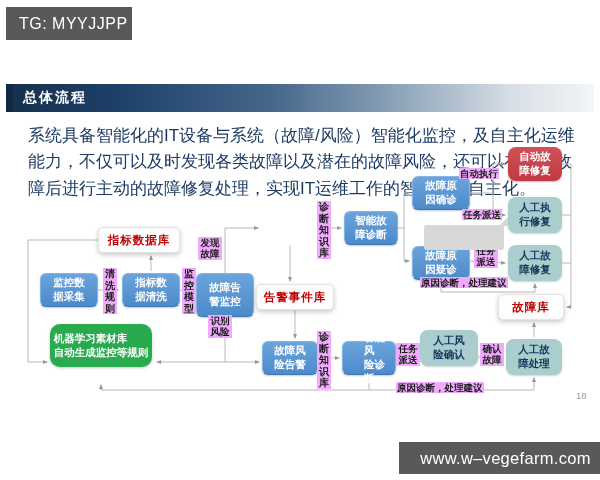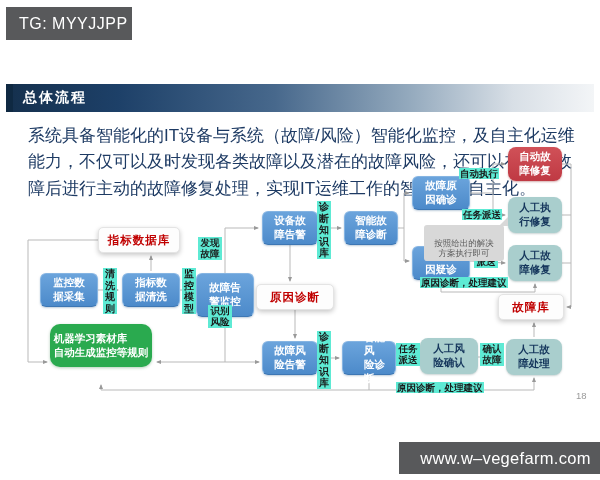--- a/index.html
+++ b/index.html
@@ -23,21 +23,21 @@
         border:1px solid #85b4e2;border-bottom-color:#3d77b4;box-shadow:0 1px 2px rgba(70,110,150,.35);}
   .teal{background:#a9cecd;color:#15365c;border-radius:8px;box-shadow:0 1px 2px rgba(100,130,130,.35);}
   .redbox{background:linear-gradient(180deg,#d05158 0%,#bf3943 100%);color:#fff;border-radius:8px;
           box-shadow:0 1px 2px rgba(150,60,60,.4);}
   .greenbox{background:#2aaa4f;color:#fff;border-radius:10px;font-size:10.5px;padding:0 2px;
             box-shadow:0 1px 3px rgba(40,120,60,.35);}
   .db{background:#fdfdfd;color:#c00000;border:1px solid #e4e4e4;border-radius:5px;font-size:11.5px;
       box-shadow:0 2px 5px rgba(0,0,0,.22);letter-spacing:1px;}
   
   .lbl{position:absolute;font-weight:bold;color:#1a1a1a;font-size:9.5px;line-height:1.2;text-align:center;
-       white-space:pre-line;z-index:3;background:#5eead4;padding:0 1px;word-break:break-all;}
+       white-space:pre-line;z-index:3;background:#f0abfc;padding:0 1px;word-break:break-all;}
   .two{width:22px;}
   .vert{width:12px;font-size:10px;line-height:1.15;}
   
   .callout{position:absolute;left:424px;top:225px;width:76px;background:#d8d8d8;color:#5a5a5a;
            font-size:8.5px;line-height:1.25;text-align:center;border-radius:3px;padding:2px 2px;
            z-index:4;white-space:pre-line;}
   .callout-tip{position:absolute;right:-4px;top:-8px;width:0;height:0;
                border-bottom:9px solid #d8d8d8;border-left:9px solid transparent;}
   .pagenum{position:absolute;left:576px;top:390px;font-size:9.5px;color:#9a9a9a;z-index:3;}
   .watermark{position:absolute;left:399px;top:442px;width:201px;height:32px;background:#58595b;color:#fff;
@@ -92,63 +92,60 @@
     </g>
   </svg>
 
   <div class="fbox blue" style="left:40px;top:273px;width:58px;height:34px;">监控数
 据采集</div>
   <div class="fbox blue" style="left:122px;top:273px;width:58px;height:34px;">指标数
 据清洗</div>
   <div class="fbox blue" style="left:196px;top:273px;width:58px;height:44px;">故障告
 警监控</div>
   <div class="fbox db" style="left:98px;top:227px;width:82px;height:26px;">指标数据库</div>
-  <div class="fbox blue" style="left:262px;top:211px;width:56px;height:34px;">设备故
-障告警</div>
-  <div class="fbox db" style="left:256px;top:284px;width:78px;height:26px;">原因诊断</div>
+  <div class="fbox db" style="left:256px;top:284px;width:78px;height:26px;">告警事件库</div>
   <div class="fbox blue" style="left:344px;top:211px;width:54px;height:34px;">智能故
 障诊断</div>
   <div class="fbox blue" style="left:412px;top:176px;width:58px;height:34px;">故障原
 因确诊</div>
   <div class="fbox blue" style="left:412px;top:246px;width:58px;height:34px;">故障原
 因疑诊</div>
   <div class="fbox redbox" style="left:508px;top:147px;width:54px;height:34px;">自动故
 障修复</div>
   <div class="fbox teal" style="left:508px;top:197px;width:54px;height:36px;">人工执
 行修复</div>
   <div class="fbox teal" style="left:508px;top:245px;width:54px;height:36px;">人工故
 障修复</div>
   <div class="fbox db" style="left:498px;top:294px;width:66px;height:26px;">故障库</div>
   <div class="fbox teal" style="left:506px;top:339px;width:56px;height:36px;">人工故
 障处理</div>
-  <div class="fbox teal" style="left:420px;top:338px;width:58px;height:36px;">人工风
+  <div class="fbox teal" style="left:420px;top:330px;width:58px;height:36px;">人工风
 险确认</div>
   <div class="fbox blue" style="left:342px;top:341px;width:54px;height:34px;padding-left:21px;">智能风
 险诊断</div>
   <div class="fbox blue" style="left:262px;top:341px;width:56px;height:34px;">故障风
 险告警</div>
   <div class="fbox greenbox" style="left:50px;top:324px;width:102px;height:43px;">机器学习素材库
 自动生成监控等规则</div>
 
   <div class="callout">
-    <span class="callout-tip"></span><span>按照给出的解决
-方案执行即可</span>
+    <span class="callout-tip"></span>
   </div>
 
   <div class="lbl vert" style="left:103px;top:268px;">清洗规则</div>
   <div class="lbl vert" style="left:182px;top:268px;">监控模型</div>
   <div class="lbl two" style="left:198px;top:237px;">发现
 故障</div>
   <div class="lbl vert" style="left:317px;top:201px;">诊断知识库</div>
   <div class="lbl" style="left:459px;top:168px;">自动执行</div>
   <div class="lbl" style="left:462px;top:193px;margin-top:16px;">任务派送</div>
   <div class="lbl two" style="left:474px;top:245px;">任务
 派送</div>
   <div class="lbl" style="left:420px;top:277px;">原因诊断，处理建议</div>
-  <div class="lbl two" style="left:208px;top:305px;">识别
+  <div class="lbl two" style="left:208px;top:315px;">识别
 风险</div>
   <div class="lbl vert" style="left:317px;top:331px;">诊断知识库</div>
   <div class="lbl two" style="left:396px;top:343px;">任务
 派送</div>
   <div class="lbl two" style="left:480px;top:343px;">确认
 故障</div>
   <div class="lbl" style="left:396px;top:382px;">原因诊断，处理建议</div>
 
   <div class="pagenum">18</div>
 

